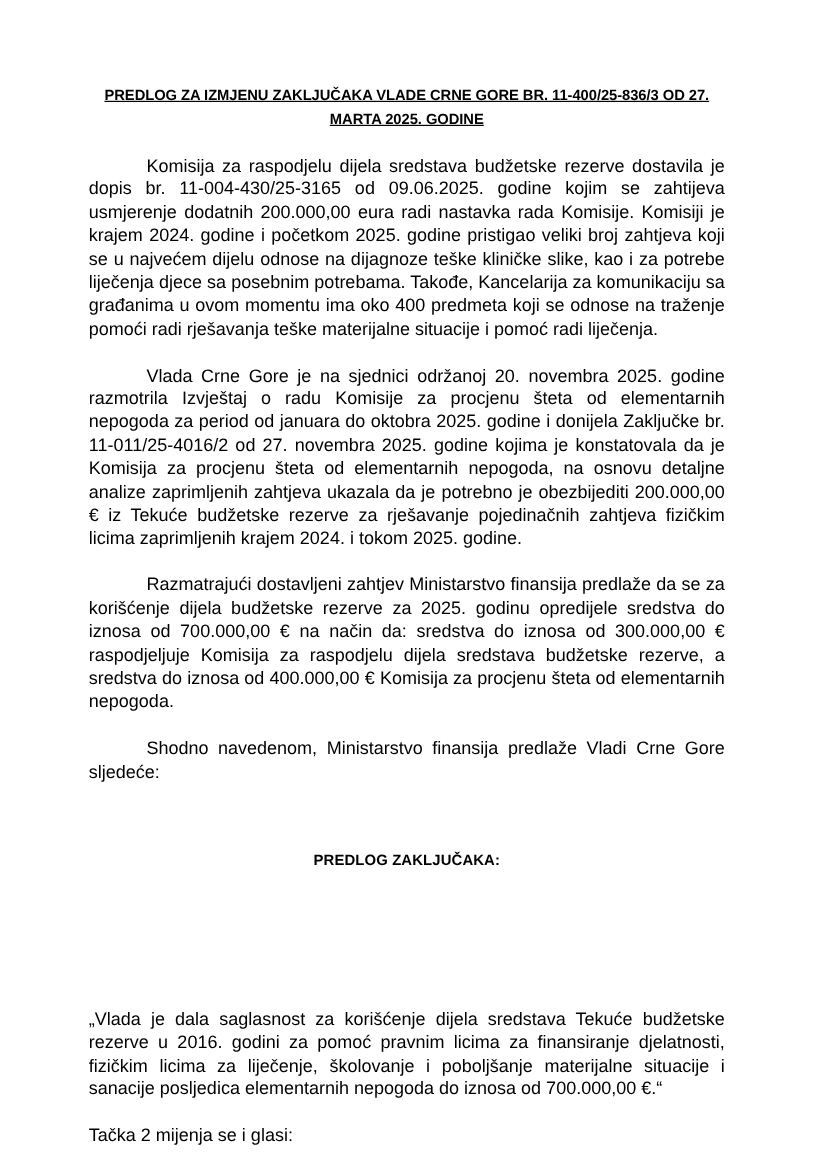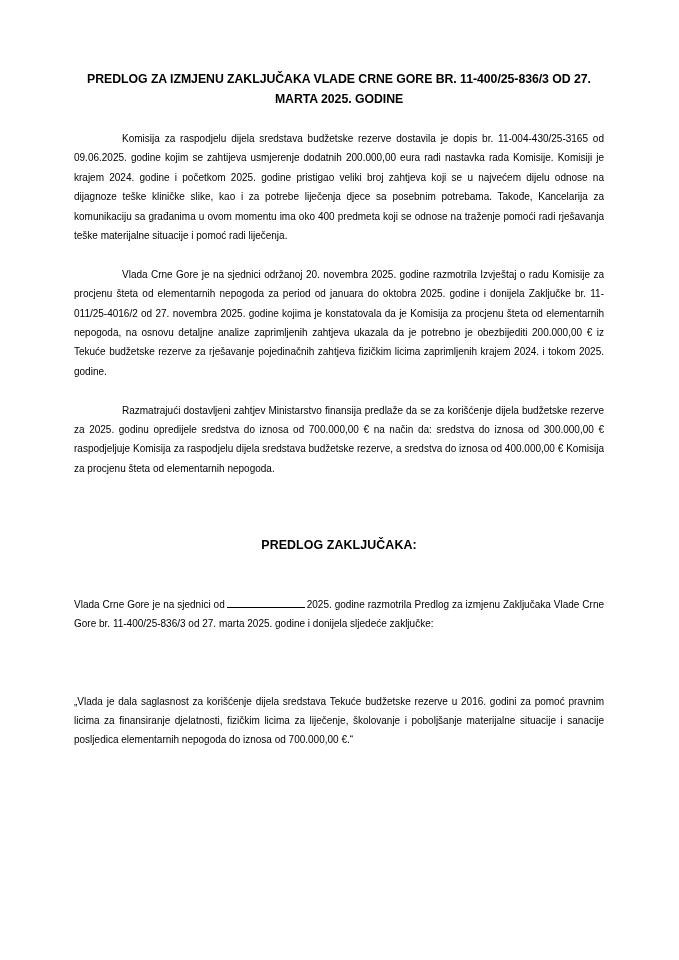--- a/index.html
+++ b/index.html
@@ -27,23 +27,24 @@
     width: 530px;
   }
   .doc-title {
     font-size: 12.3px;
     font-weight: bold;
     text-align: center;
     line-height: 19.5px;
     letter-spacing: -0.05px;
     margin: 0 0 0 0;
     padding: 0 4px;
+    text-decoration: underline;
   }
   .para {
-    font-size: 10px;
+    font-size: 15px;
     line-height: 19.4px;
     text-align: justify;
     text-justify: inter-word;
     margin: 0;
     padding: 0;
     -webkit-hyphens: none;
     hyphens: none;
   }
   .para.indent {
     text-indent: 48px;
@@ -55,21 +56,21 @@
     height: 20px;
   }
   .gap-para {
     height: 19.4px;
   }
   .section-head {
     font-size: 12.4px;
     font-weight: bold;
     text-align: center;
     line-height: 19.4px;
-    margin: 0;
+    margin: 16px;
     padding: 0;
     letter-spacing: 0.1px;
   }
   .blank-line {
     display: inline-block;
     width: 78px;
     border-bottom: 1.1px solid #000;
     height: 11px;
     vertical-align: baseline;
     margin: 0 2px;
@@ -90,40 +91,41 @@
     <div class="gap-para"></div>
 
     <p class="para indent">Vlada Crne Gore je na sjednici održanoj 20. novembra 2025. godine razmotrila Izvještaj o radu Komisije za procjenu šteta od elementarnih nepogoda za period od januara do oktobra 2025. godine i donijela Zaključke br. 11-011/25-4016/2 od 27. novembra 2025. godine kojima je konstatovala da je Komisija za procjenu šteta od elementarnih nepogoda, na osnovu detaljne analize zaprimljenih zahtjeva ukazala da je potrebno je obezbijediti 200.000,00 € iz Tekuće budžetske rezerve za rješavanje pojedinačnih zahtjeva fizičkim licima zaprimljenih krajem 2024. i tokom 2025. godine.</p>
 
     <div class="gap-para"></div>
 
     <p class="para indent">Razmatrajući dostavljeni zahtjev Ministarstvo finansija predlaže da se za korišćenje dijela budžetske rezerve za 2025. godinu opredijele sredstva do iznosa od 700.000,00 € na način da: sredstva do iznosa od 300.000,00 € raspodjeljuje Komisija za raspodjelu dijela sredstava budžetske rezerve, a sredstva do iznosa od 400.000,00 € Komisija za procjenu šteta od elementarnih nepogoda.</p>
 
     <div class="gap-para"></div>
 
+    <p class="para indent">Shodno navedenom, Ministarstvo finansija predlaže Vladi Crne Gore sljedeće:</p>
 
     <div class="gap-para"></div>
     <div class="gap-para"></div>
 
     <h2 class="section-head">PREDLOG ZAKLJUČAKA:</h2>
 
     <div class="gap-para"></div>
     <div class="gap-para"></div>
 
-    <p class="para"><span>Vlada Crne Gore je na sjednici od</span><span class="blank-line"></span><span>2025. godine razmotrila  Predlog za izmjenu Zaključaka Vlade Crne Gore br. 11-400/25-836/3 od 27. marta 2025. godine i donijela sljedeće zaključke:</span></p>
 
     <div class="gap-para"></div>
 
 
     <div class="gap-para"></div>
 
 
     <div class="gap-para"></div>
 
     <p class="para">„Vlada je dala saglasnost za korišćenje dijela sredstava Tekuće budžetske rezerve u 2016. godini za pomoć pravnim licima za finansiranje djelatnosti, fizičkim licima za liječenje, školovanje i poboljšanje materijalne situacije i sanacije posljedica elementarnih nepogoda do iznosa od 700.000,00 €.“</p>
 
     <div class="gap-para"></div>
 
+    <p class="para plain">Tačka 2 mijenja se i glasi:</p>
 
     <div class="gap-para"></div>
 
   </div>
 </div>
 
 </body></html>

